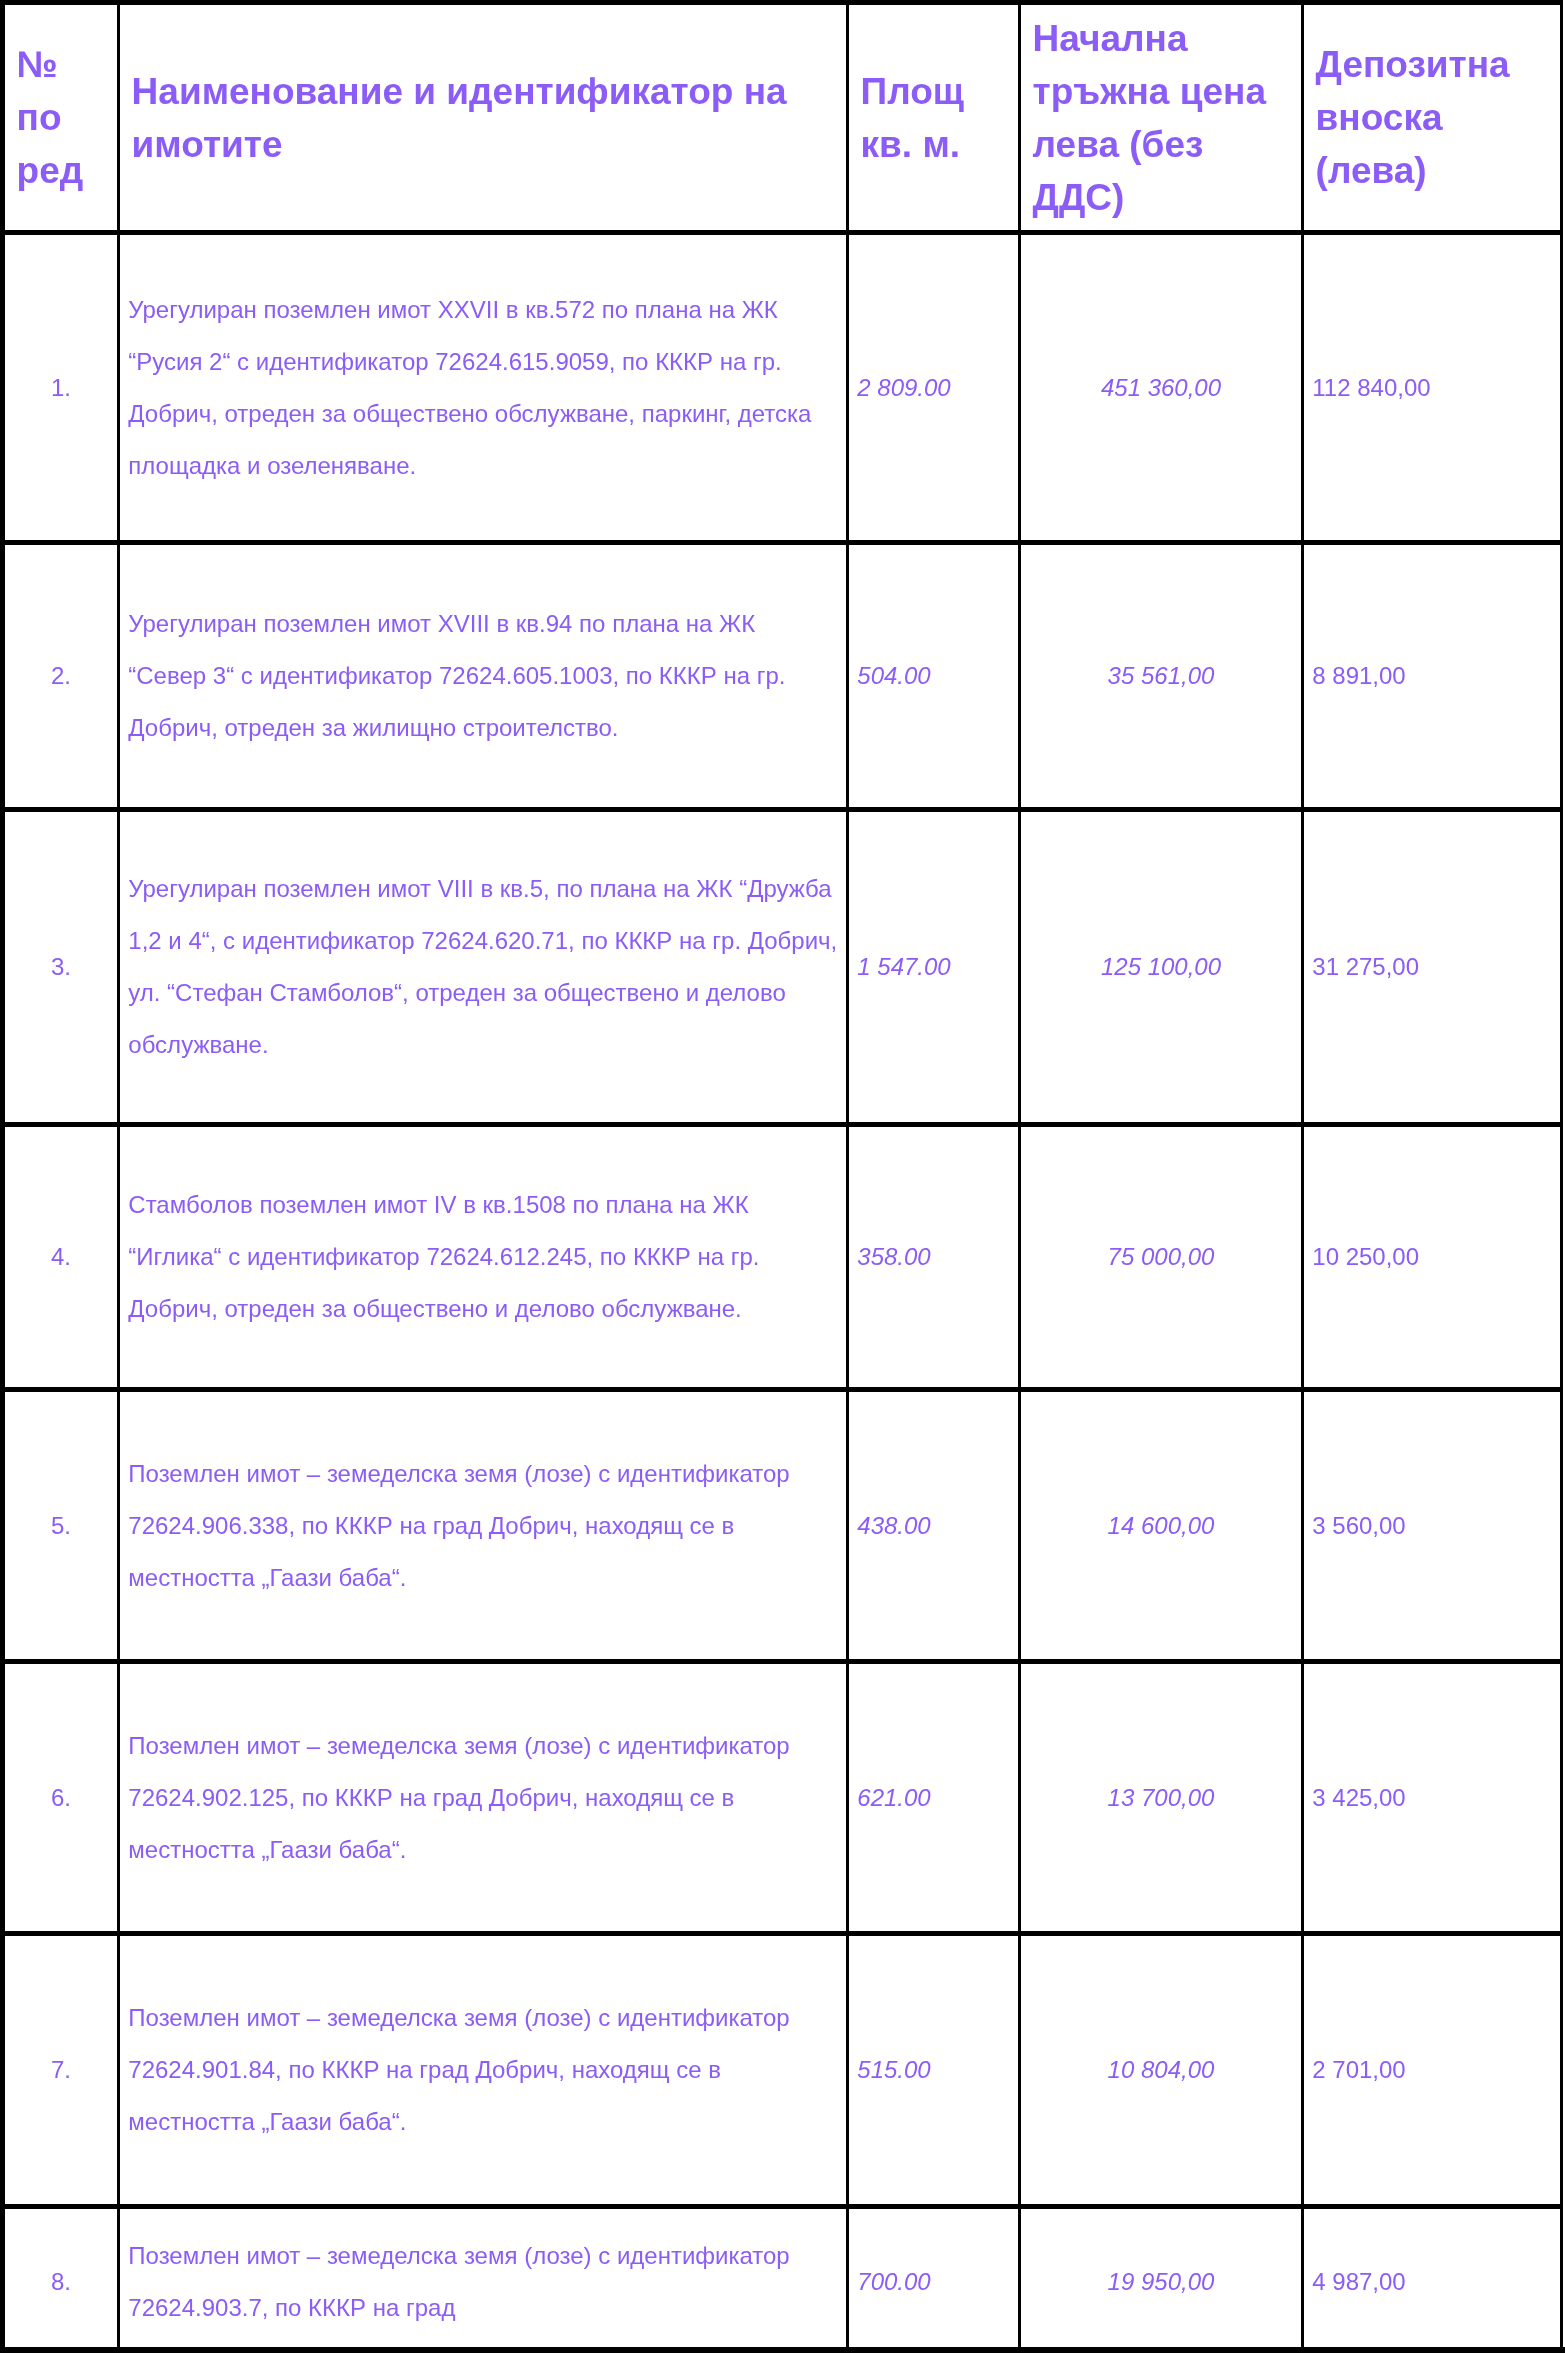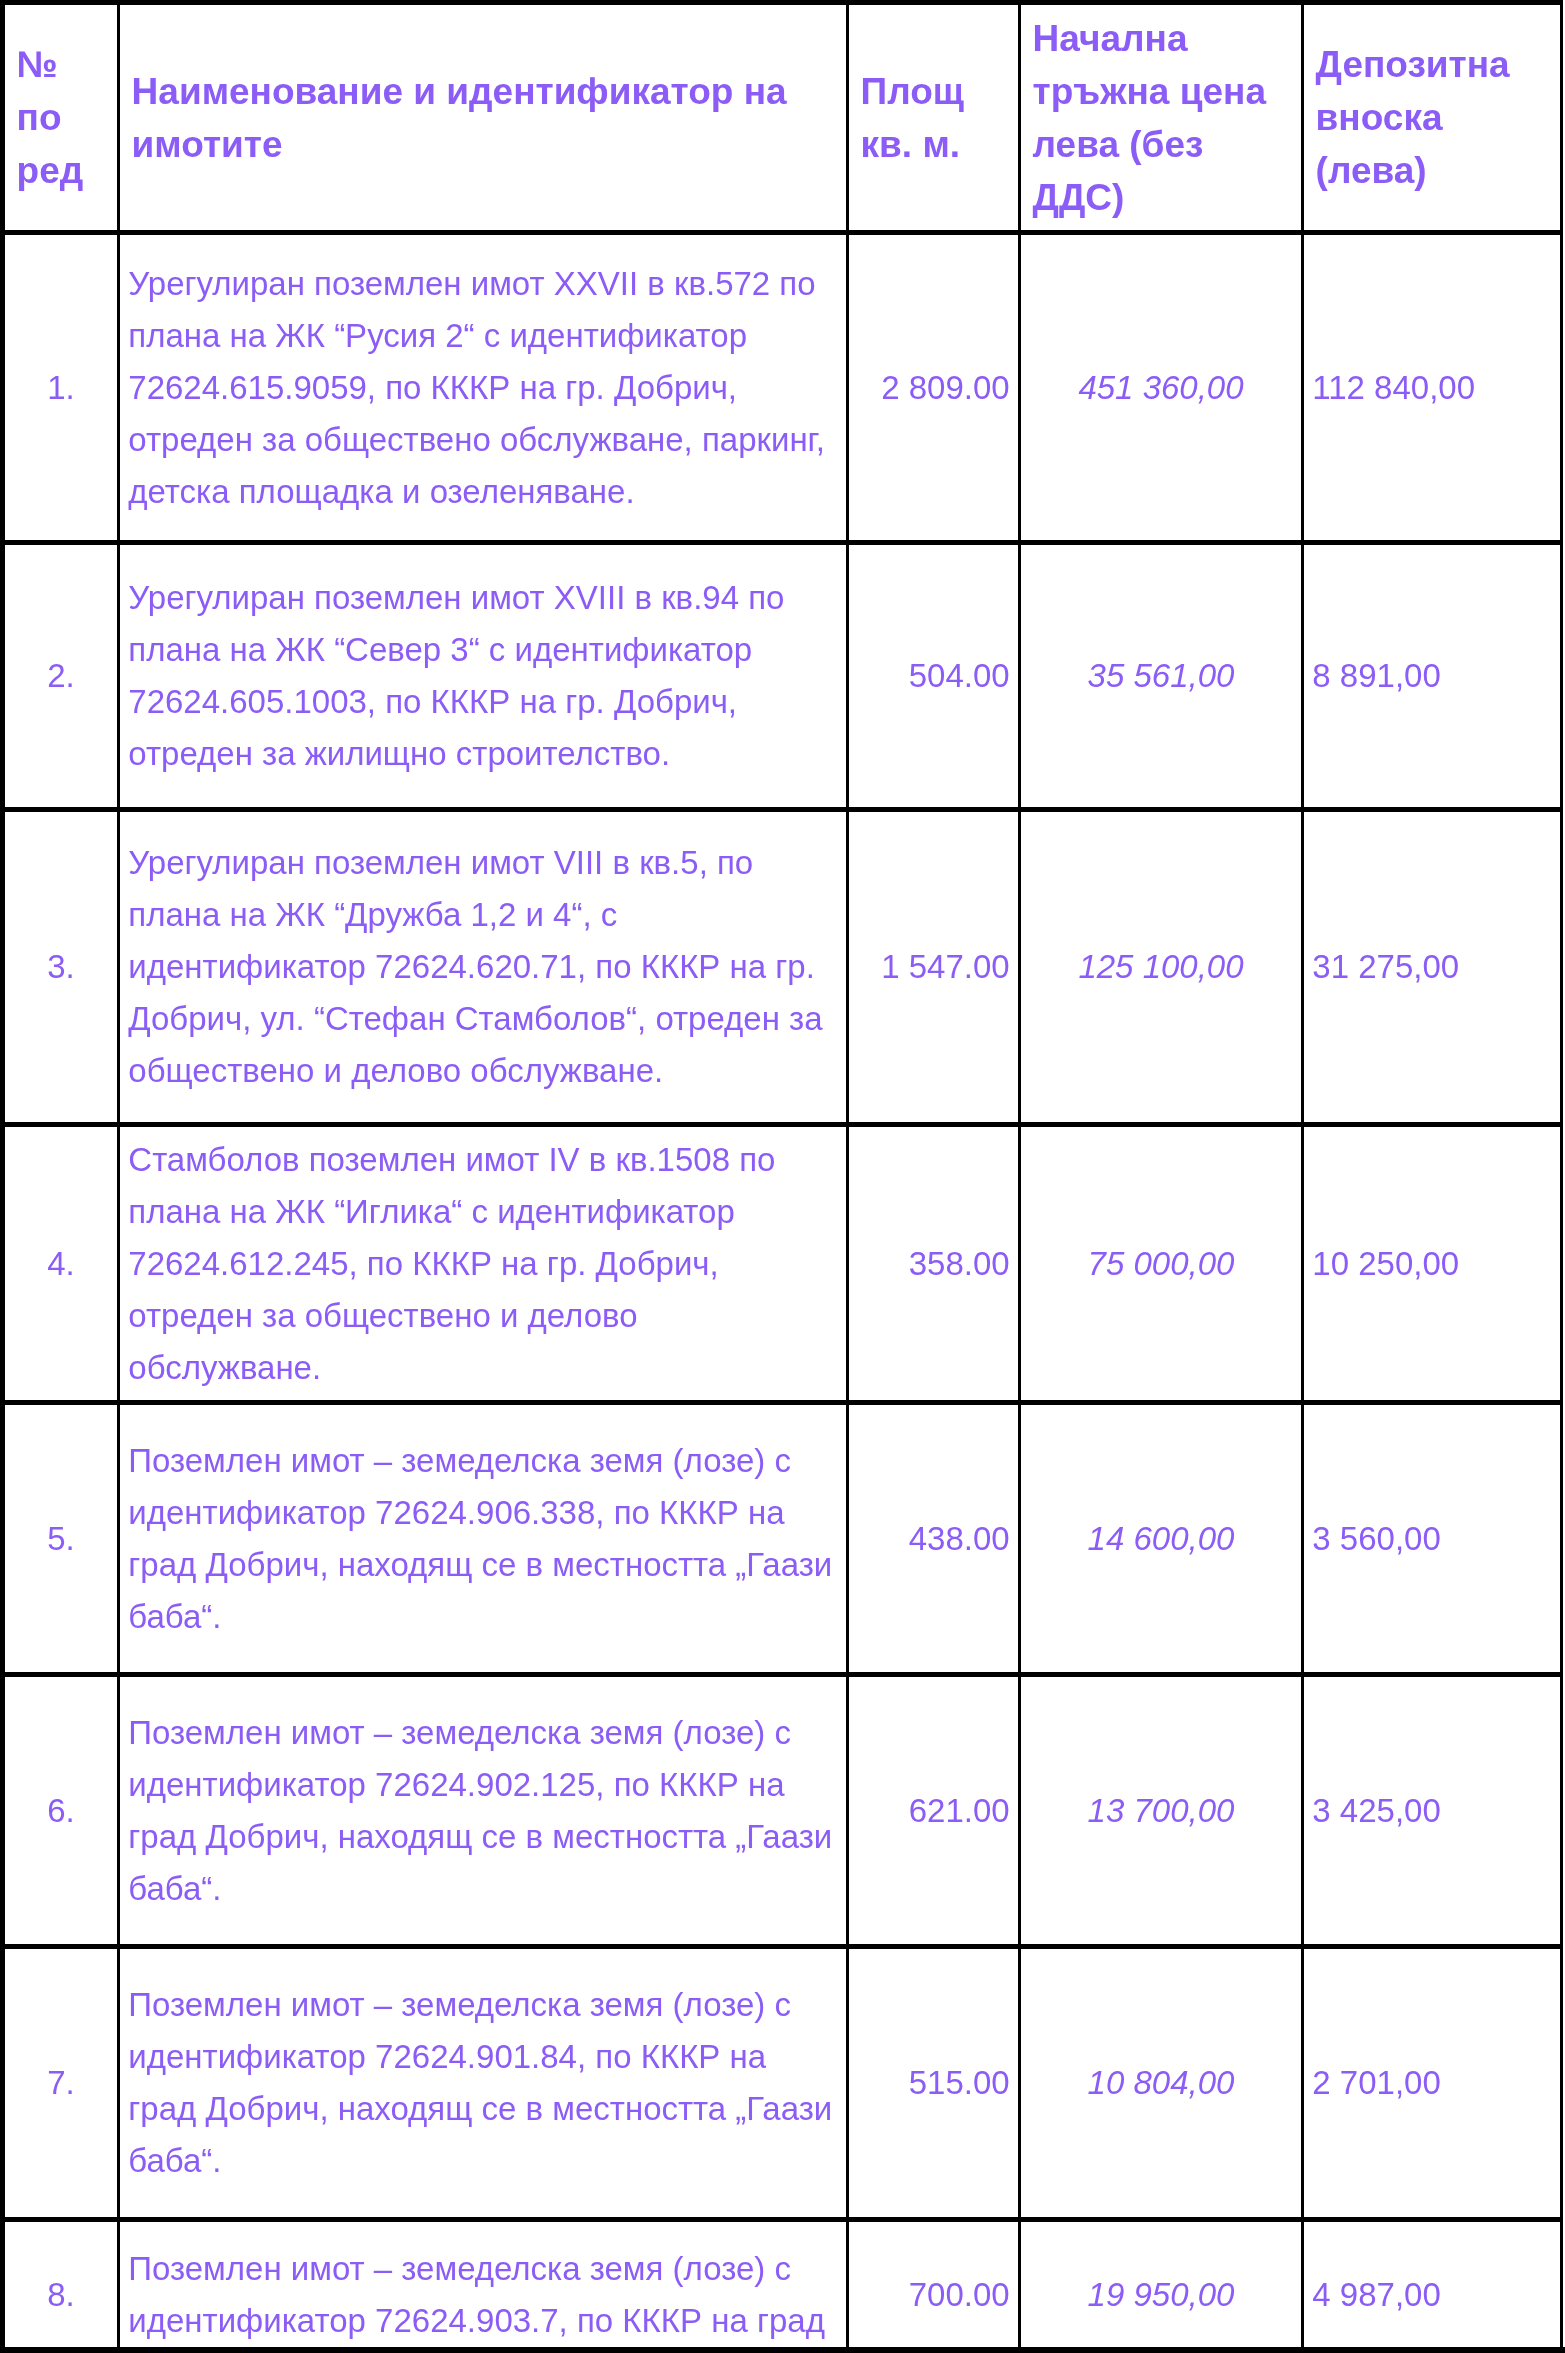--- a/index.html
+++ b/index.html
@@ -36,30 +36,30 @@
     word-spacing: normal;
   }
   table.props th {
     font-size: 37px;
     line-height: 53px;
     font-weight: bold;
     text-align: left;
     padding: 6.6px 11.6px;
   }
   table.props td {
-    font-size: 33px;
+    font-size: 24px;
     line-height: 52px;
     font-weight: normal;
     padding: 6.6px 8.3px;
     margin-left: 32px;
   }
   th.h-price { text-align: justify; text-align-last: left; padding-right: 13.3px; }
   td.c-num    { text-align: center; padding: 0; }
   td.c-name   { text-align: left; padding: 11.6px 70px 11.6px 11.6px; }
-  td.c-area   { text-align: right; padding: 6.6px 16.6px; }
+  td.c-area   { text-align: left; padding: 6.6px 16.6px; font-style: italic; }
   td.c-price  { text-align: center; padding: 6.6px 13.3px; font-style: italic; }
   td.c-deposit{ text-align: left; padding: 6.6px 13.3px; }
   .bottom-edge {
     position: absolute;
     left: 0;
     top: 2347px;
     width: 1565px;
     height: 6.6px;
     background: #000;
   }

